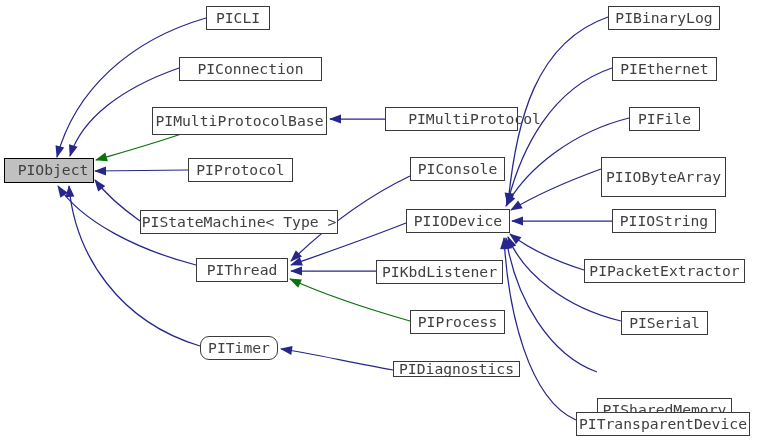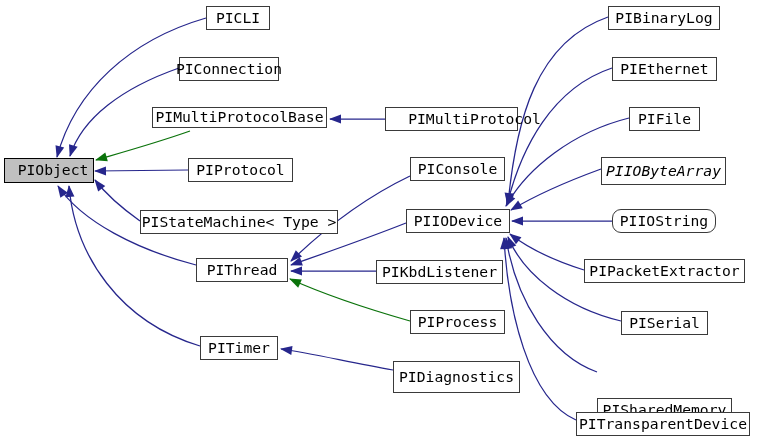--- a/index.html
+++ b/index.html
@@ -19,21 +19,21 @@
   .node {
     position: absolute;
     box-sizing: border-box;
     background: #ffffff;
     border: 1px solid #3a3a3a;
     display: flex;
     align-items: center;
     justify-content: center;
     font-size: 14.7px;
     line-height: 1;
-    color: #000000;
+    color: #404040;
     white-space: nowrap;
     cursor: pointer;
   }
   .node.highlight {
     background: #c0c0c0;
     border-color: #000000;
     padding-left: 8px;
   }
   .node span { display: inline-block; }
 </style>
@@ -75,24 +75,24 @@
         <path d="M 576,420 C 528,399 508,310 504,238" fill="none" stroke="#26268c" stroke-width="1.25" marker-end="url(#arrow-public)"></path>
       </g>
   </svg>
   <div id="node-layer">
       <div class="node highlight" style="left: 4px; top: 158px; width: 90px; height: 25px;">
         <span>PIObject</span>
       </div>
       <div class="node" style="left: 206px; top: 6px; width: 64px; height: 24px;">
         <span>PICLI</span>
       </div>
-      <div class="node" style="left: 179px; top: 57px; width: 100px; height: 24px;">
+      <div class="node" style="left: 179px; top: 57px; width: 143px; height: 24px;">
         <span>PIConnection</span>
       </div>
-      <div class="node" style="left: 152px; top: 107px; width: 175px; height: 21px;">
+      <div class="node" style="left: 152px; top: 107px; width: 175px; height: 28px;">
         <span>PIMultiProtocolBase</span>
       </div>
       <div class="node" style="left: 385px; top: 107px; width: 133px; height: 24px; padding-left: 46px;">
         <span>PIMultiProtocol</span>
       </div>
       <div class="node" style="left: 188px; top: 158px; width: 105px; height: 24px;">
         <span>PIProtocol</span>
       </div>
       <div class="node" style="left: 140px; top: 210px; width: 198px; height: 24px;">
         <span>PIStateMachine&lt; Type &gt;</span>
@@ -105,39 +105,39 @@
       </div>
       <div class="node" style="left: 196px; top: 258px; width: 92px; height: 24px;">
         <span>PIThread</span>
       </div>
       <div class="node" style="left: 376px; top: 260px; width: 127px; height: 24px;">
         <span>PIKbdListener</span>
       </div>
       <div class="node" style="left: 410px; top: 310px; width: 95px; height: 24px;">
         <span>PIProcess</span>
       </div>
-      <div class="node" style="left: 200px; top: 336px; width: 78px; height: 24px;">
+      <div class="node" style="left: 200px; top: 336px; width: 78px; height: 24px; border-radius: 9px;">
         <span>PITimer</span>
       </div>
-      <div class="node" style="left: 393px; top: 361px; width: 127px; height: 32px;">
+      <div class="node" style="left: 393px; top: 361px; width: 127px; height: 16px;">
         <span>PIDiagnostics</span>
       </div>
       <div class="node" style="left: 608px; top: 6px; width: 112px; height: 24px;">
         <span>PIBinaryLog</span>
       </div>
       <div class="node" style="left: 612px; top: 57px; width: 105px; height: 24px;">
         <span>PIEthernet</span>
       </div>
       <div class="node" style="left: 629px; top: 107px; width: 71px; height: 24px;">
         <span>PIFile</span>
       </div>
-      <div class="node" style="left: 601px; top: 157px; width: 125px; height: 28px; font-style: italic;">
+      <div class="node" style="left: 601px; top: 157px; width: 125px; height: 40px;">
         <span>PIIOByteArray</span>
       </div>
-      <div class="node" style="left: 612px; top: 209px; width: 104px; height: 24px; border-radius: 9px;">
+      <div class="node" style="left: 612px; top: 209px; width: 104px; height: 24px;">
         <span>PIIOString</span>
       </div>
       <div class="node" style="left: 584px; top: 259px; width: 161px; height: 24px; align-items: center;">
         <span>PIPacketExtractor</span>
       </div>
       <div class="node" style="left: 621px; top: 311px; width: 87px; height: 24px; text-align: right;">
         <span>PISerial</span>
       </div>
       <div class="node" style="left: 597px; top: 362px; width: 135px; height: 24px; margin-top: 36px;">
         <span>PISharedMemory</span>

